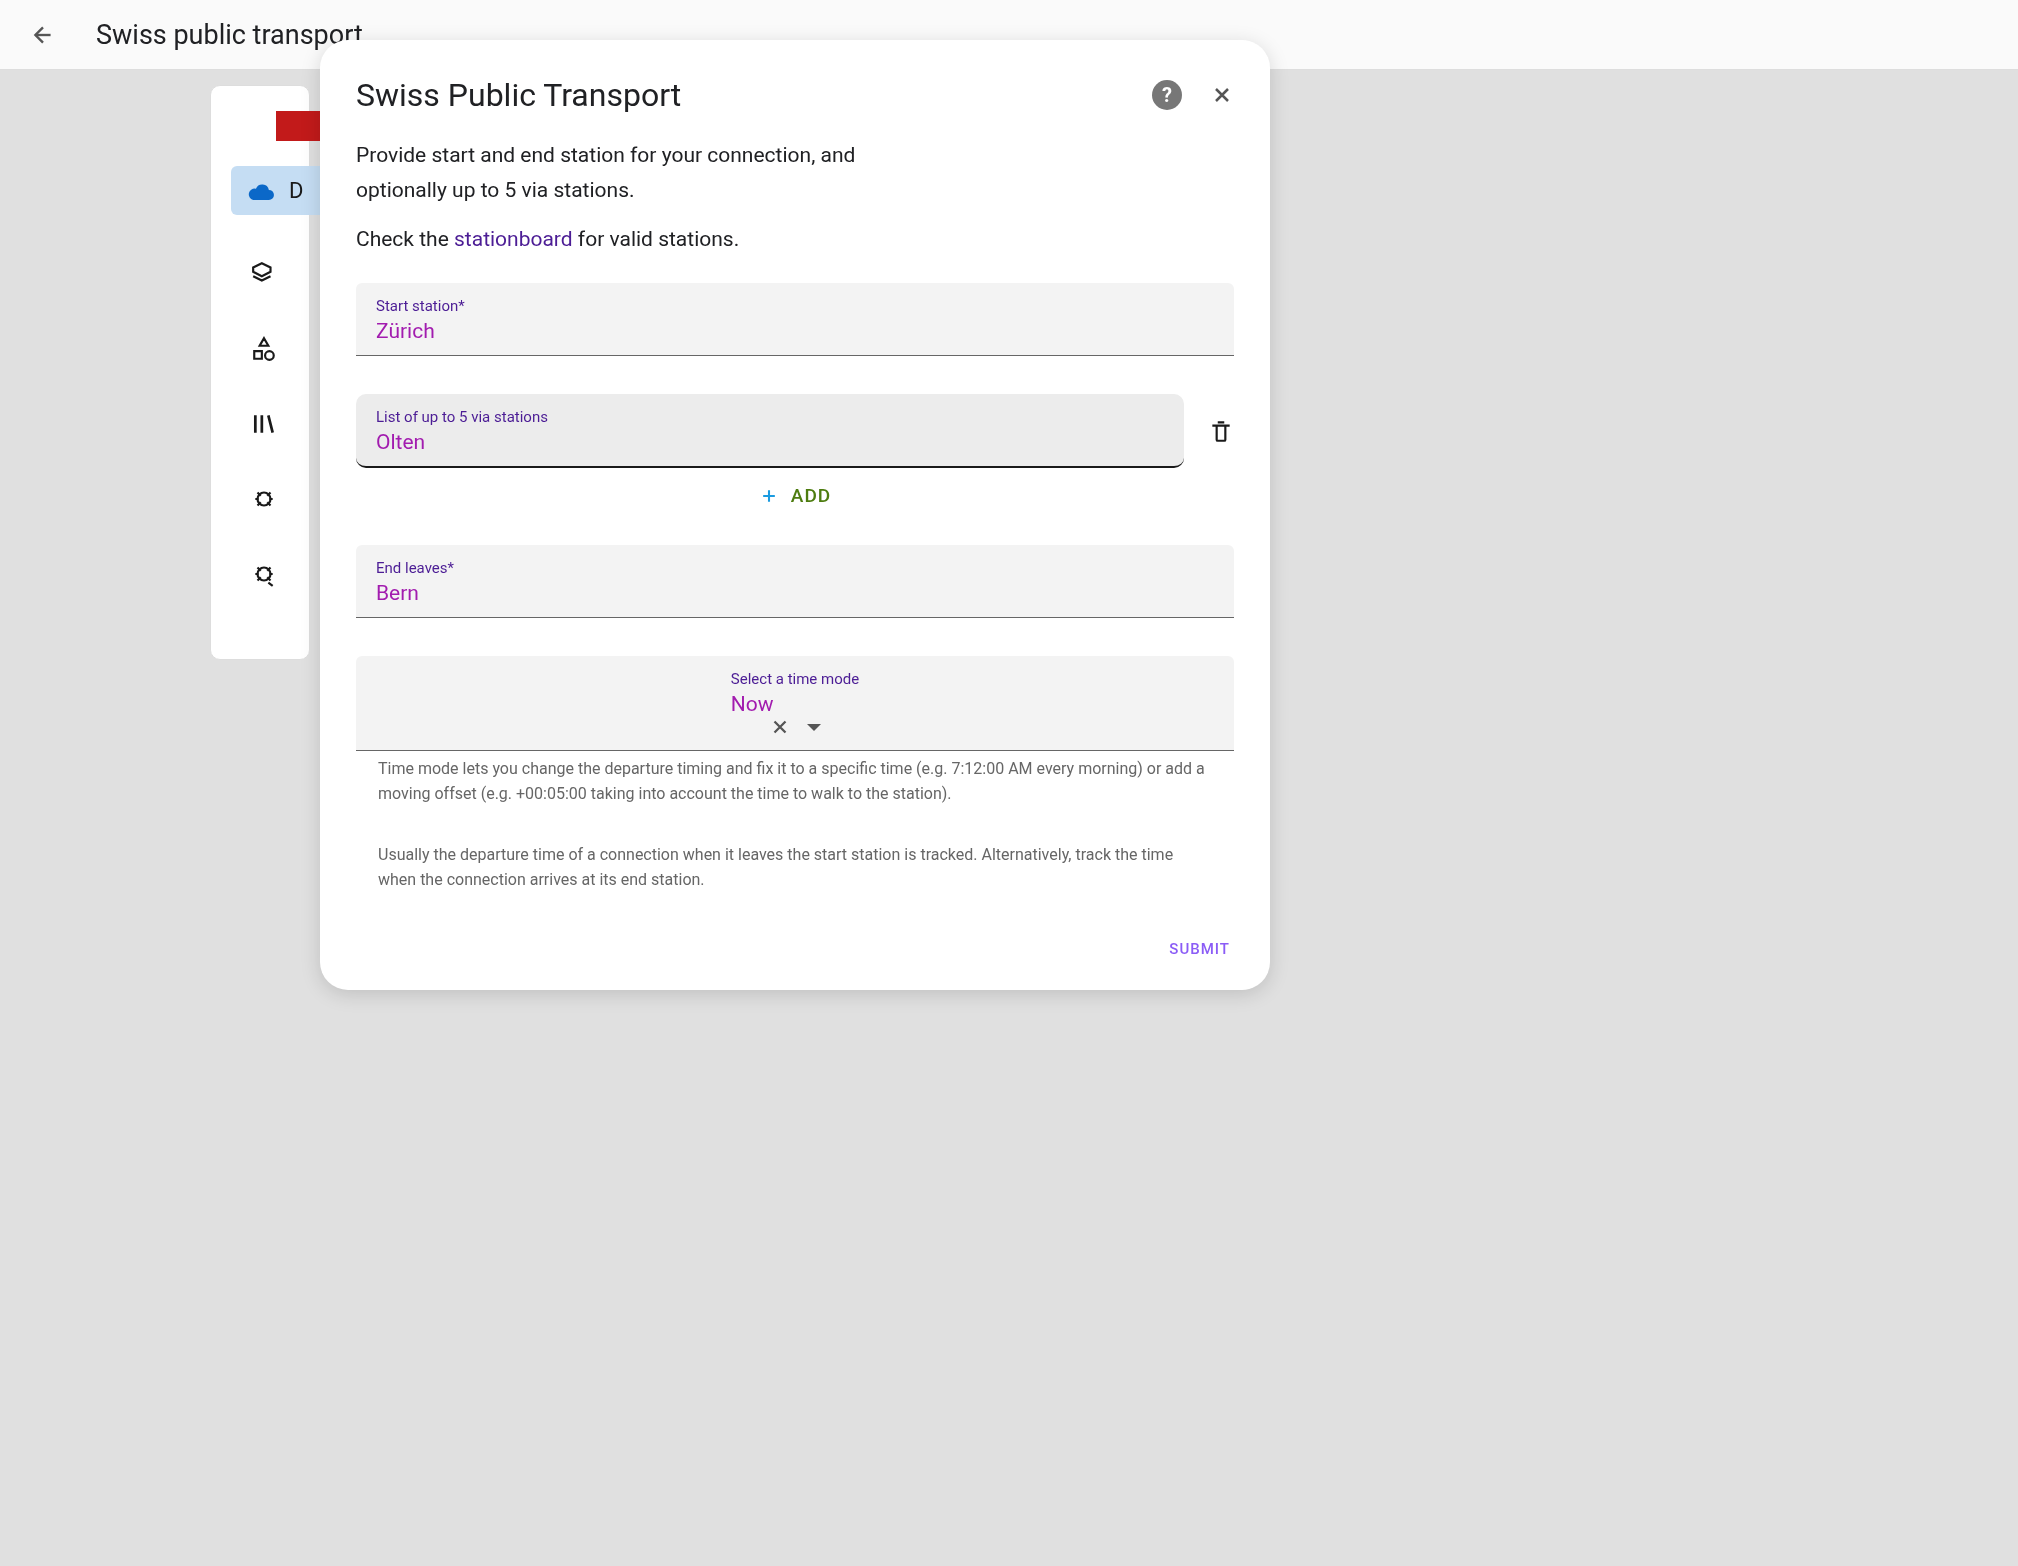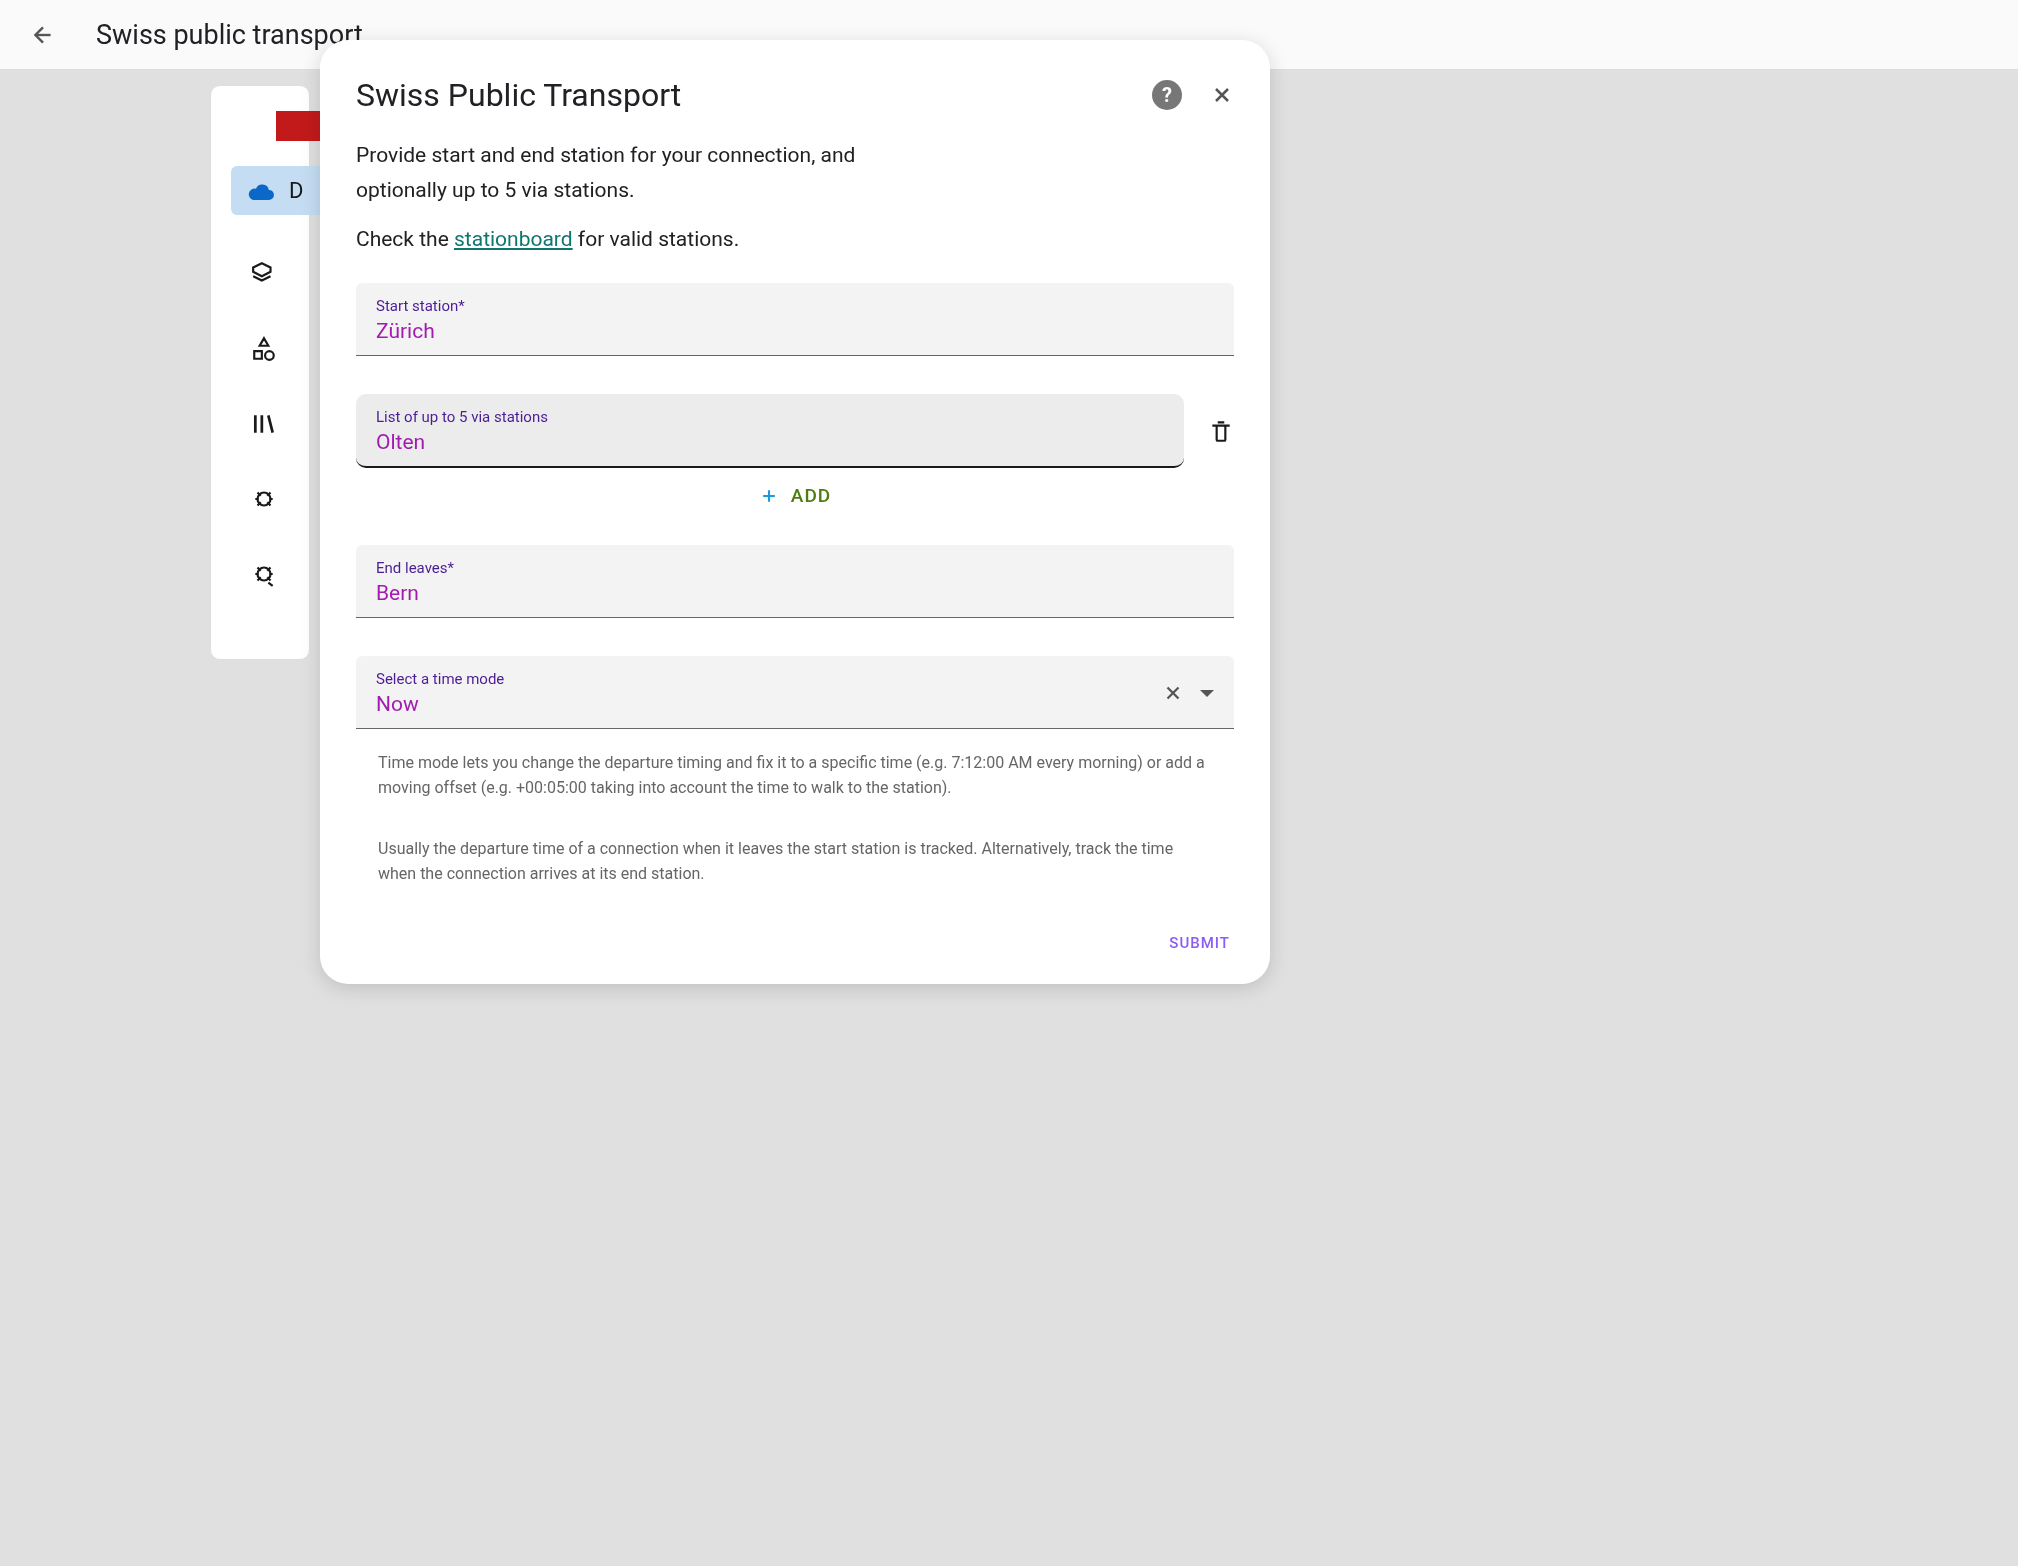--- a/index.html
+++ b/index.html
@@ -146,22 +146,21 @@
       color: #202124;
       margin-bottom: 20px;
       max-width: 540px;
     }
     .check-text {
       font-size: 21px;
       color: #202124;
       margin-bottom: 32px;
     }
     .link {
-      color: #0f766e;
-      text-decoration: underline;
+      color: #4c1d95;
       cursor: pointer;
       text-align: right;
     }
     .field {
       background: #f3f3f3;
       border-bottom: 1px solid #666;
       padding: 14px 20px 12px;
       border-top-left-radius: 6px;
       border-top-right-radius: 6px;
       margin-bottom: 38px;
@@ -214,21 +213,21 @@
       stroke: #1a9be0;
     }
     .select-field {
       background: #f3f3f3;
       border-bottom: 1px solid #666;
       padding: 14px 20px 12px;
       border-top-left-radius: 6px;
       border-top-right-radius: 6px;
       display: flex;
       align-items: center;
-      margin-bottom: 16px;
+      flex-direction: column;
     }
     .select-field .field-label { margin-bottom: 4px; }
     .select-main {
       flex: 1;
     }
     .select-icons {
       display: flex;
       align-items: center;
       gap: 16px;
       color: #555;

